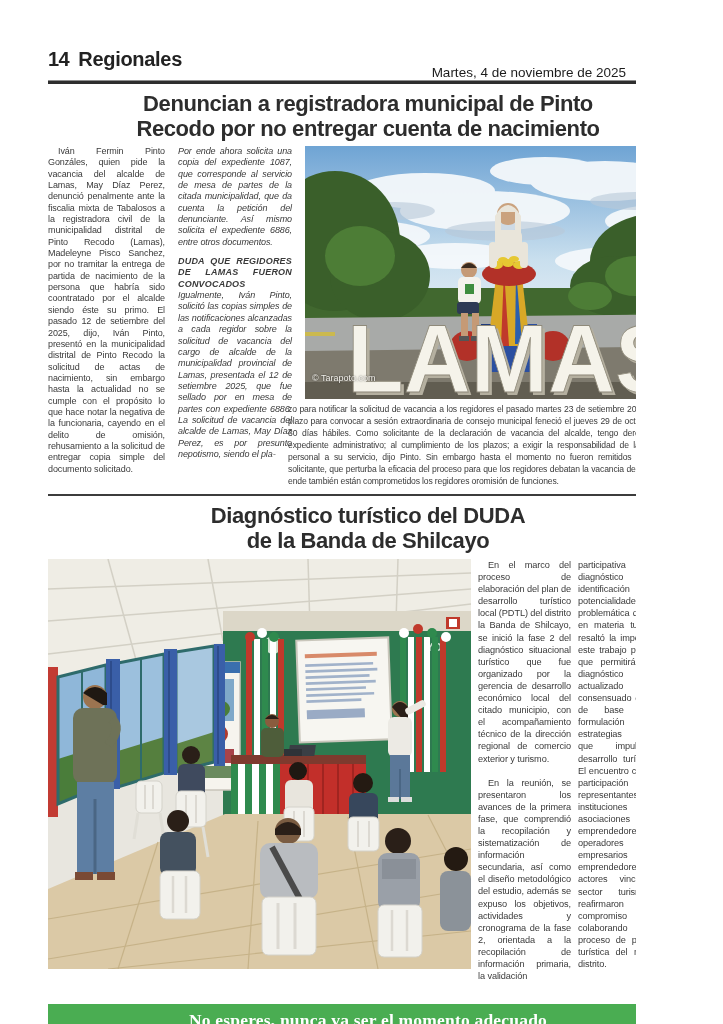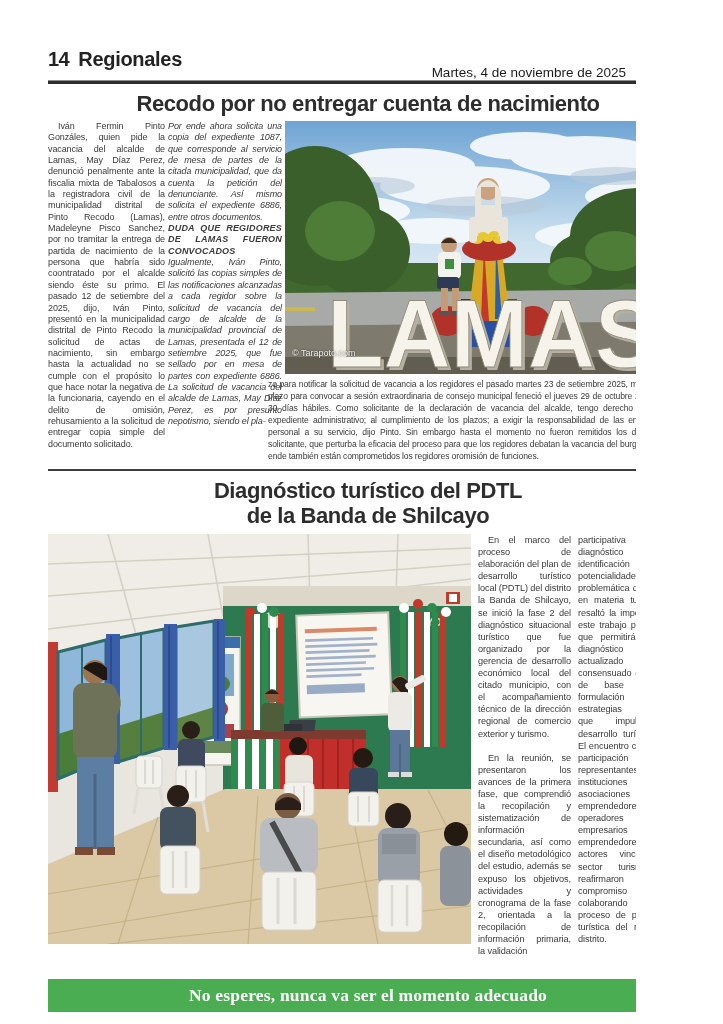--- a/index.html
+++ b/index.html
@@ -18,27 +18,27 @@
   .logo .logo-top{font-size:6.5px;font-weight:700;font-family:"Liberation Serif",serif;margin-bottom:1px;}
   .logo .logo-main{font-size:17px;font-weight:700;font-family:"Liberation Serif",serif;letter-spacing:.5px;}
   .rule{height:0;border-top:1px solid #8f8f8f;border-bottom:3px solid #2e2e2e;margin-top:2px;}
 
   
   .headline{margin:7px 0 5px 0;text-align:center;font-weight:700;color:#2d2d2d;
             font-size:22px;line-height:25px;letter-spacing:-0.4px;}
 
   
   .a1-grid{display:grid;grid-template-columns:117px 114px 403px;grid-template-rows:253px auto;
-           column-gap:3px;margin-top:3px;}
+           column-gap:13px;margin-top:3px;}
   .newscol{font-size:9px;line-height:11.35px;text-align:justify;color:#3a3a3a;letter-spacing:-0.1px;
            hyphens:auto;-webkit-hyphens:auto;}
   .newscol .indent{text-indent:10px;display:block;}
   .col1{grid-column:1;grid-row:1/3;}
   .col2{grid-column:2;grid-row:1/3;font-style:italic;}
-  .subhead{display:block;font-weight:700;letter-spacing:0.2px;}
+  .subhead{display:block;font-weight:700;letter-spacing:0.2px;margin-top:8px;}
   .photo1{grid-column:3;grid-row:1;position:relative;margin:0;width:403px;height:253px;overflow:hidden;}
   .photo1 svg{display:block;}
   .photo-caption{position:absolute;left:7px;bottom:16px;color:#f2f0ea;font-size:9px;
                  text-shadow:0 0 2px rgba(0,0,0,.7);}
   .a1-bottom{grid-column:3;grid-row:2;margin:4px 0 0 -17px;width:420px;
              font-size:8.6px;line-height:12px;text-align:justify;letter-spacing:-0.15px;color:#3a3a3a;}
 
   .divider{border-top:2px solid #3c3c3c;margin-top:7px;}
 
   
@@ -65,20 +65,21 @@
       <span class="spacer"></span>
       <span class="date">Martes, 4 de noviembre de 2025</span>
       <span class="logo">
         <span class="logo-top">Diario</span>
         <span class="logo-main">HOY</span>
       </span>
     </div>
     <div class="rule"></div>
 
     <h1 class="headline">
+      <span style="display:block">Denuncian a registradora municipal de Pinto</span>
       <span style="display:block">Recodo por no entregar cuenta de nacimiento</span>
     </h1>
 
     <div class="a1-grid">
       <div class="newscol col1">
         <span class="indent">Iván Fermin Pinto Gonzáles, quien pide la vacancia del alcalde de Lamas, May Díaz Perez, denunció penalmente ante la fiscalia mixta de Tabalosos a la registradora civil de la municipalidad distrital de Pinto Recodo (Lamas), Madeleyne Pisco Sanchez, por no tramitar la entrega de partida de nacimiento de la persona que habría sido coontratado por el alcalde siendo éste su primo. El pasado 12 de setiembre del 2025, dijo, Iván Pinto, presentó en la municipalidad distrital de Pinto Recodo la solicitud de actas de nacimiento, sin embargo hasta la actualidad no se cumple con el propósito lo que hace notar la negativa de la funcionaria, cayendo en el delito de omisión, rehusamiento a la solicitud de entregar copia simple del documento solicitado.</span>
       </div>
       <div class="newscol col2">
         <span>Por ende ahora solicita una copia del expediente 1087, que corresponde al servicio de mesa de partes de la citada municipalidad, que da cuenta la petición del denunciante. Así mismo solicita el expediente 6886, entre otros documentos.</span>
         <span class="subhead">DUDA QUE REGIDORES DE LAMAS FUERON CONVOCADOS</span>
@@ -179,21 +180,21 @@
         </svg>
         <figcaption class="photo-caption">© Tarapoto.com</figcaption>
       </figure>
 
       <p class="a1-bottom">zo para notificar la solicitud de vacancia a los regidores el pasado martes 23 de setiembre 2025, mientras que el plazo para convocar a sesión extraordinaria de consejo municipal feneció el jueves 29 de octubre 2025, es decir 30 días hábiles. Como solicitante de la declaración de vacancia del alcalde, tengo derecho a acceder al expediente administrativo; al cumplimiento de los plazos; a exigir la responsabilidad de las entidades y del personal a su servicio, dijo Pinto. Sin embargo hasta el momento no fueron remitidos los documentos al solicitante, que perturba la eficacia del proceso para que los regidores debatan la vacancia del burgomaestre, por ende también están comprometidos los regidores oromisión de funciones.</p>
     </div>
 
     <div class="divider"></div>
 
     <h1 class="headline">
-      <span style="display:block">Diagnóstico turístico del PDTL</span>
+      <span style="display:block">Diagnóstico turístico del DUDA</span>
       <span style="display:block">de la Banda de Shilcayo</span>
     </h1>
 
     <div class="a2-grid">
 
       <figure class="photo2">
         <svg width="423" height="410" viewBox="0 0 423 410">
           <rect x="0" y="0" width="423" height="410" fill="#e8e6df"></rect>
 
           <polygon points="0,0 423,0 423,55 200,78 0,118" fill="#efede5"></polygon>

